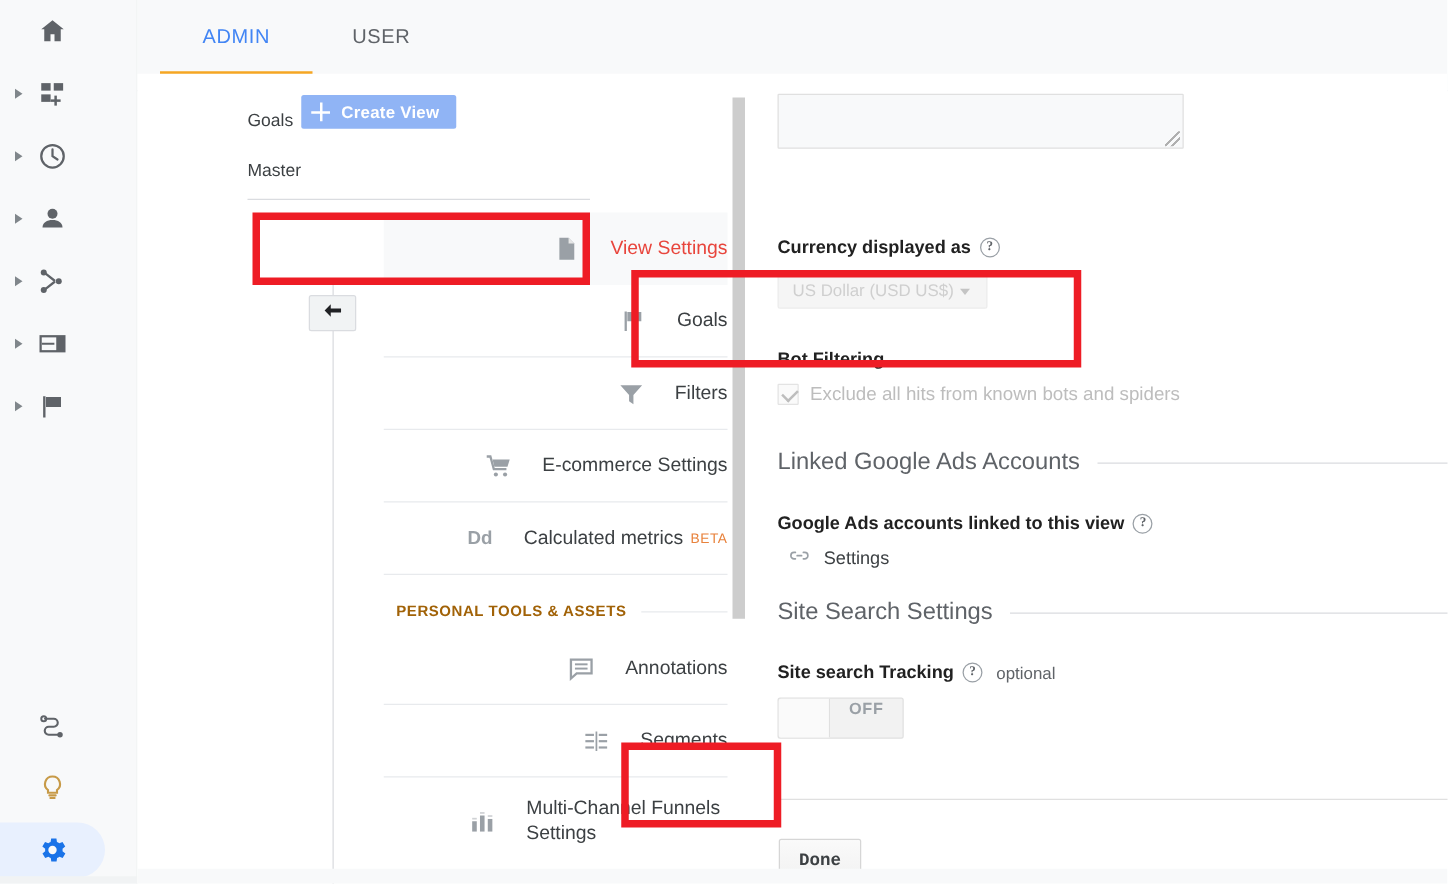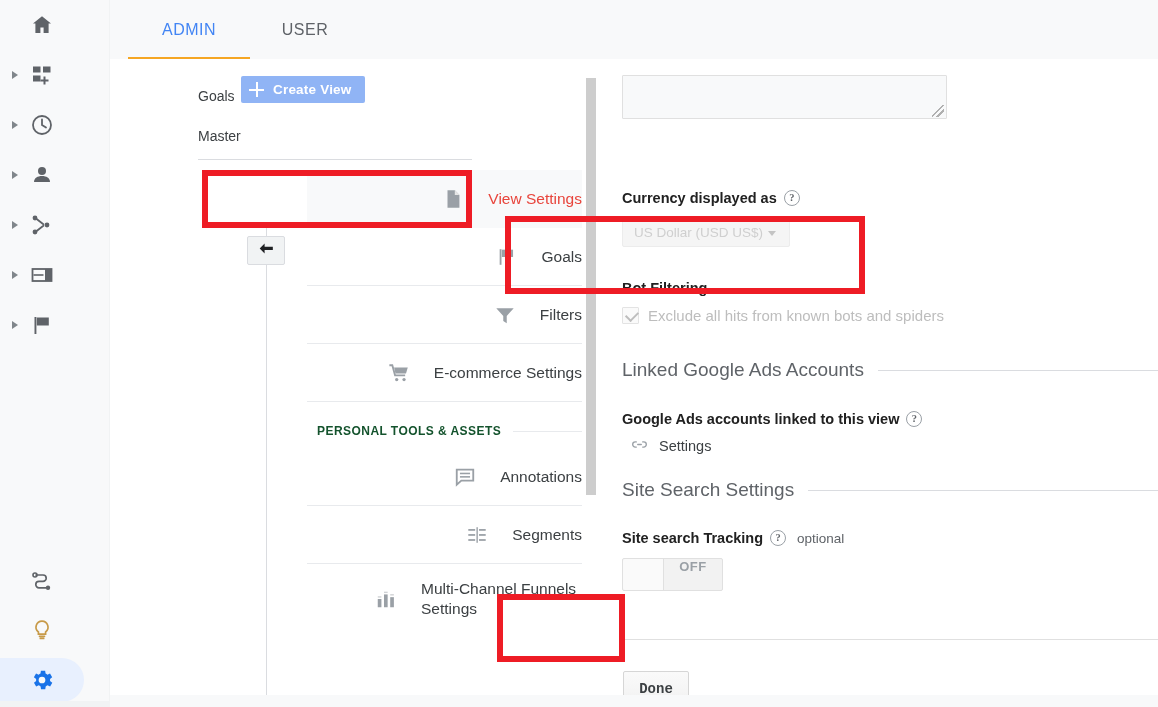--- a/index.html
+++ b/index.html
@@ -139,21 +139,21 @@
   .menu-row.active { background: #f8f9fa; border-bottom: none; }
   .beta {
     font-size: 11px; color: #e8823c; letter-spacing: .4px;
     padding-left: 6px; vertical-align: 1px;
   }
   .section-head {
     display:flex; align-items:center; gap: 12px;
     padding: 22px 0 10px 10px;
   }
   .section-head .sh-text {
-    font-size: 12px; font-weight: bold; color: #14532d; letter-spacing: .45px;
+    font-size: 12px; font-weight: bold; color: #a16207; letter-spacing: .45px;
   }
   .section-head .sh-rule { flex: 1; height: 1px; background: #e8eaed; }
 
   
   .menu-scroll-track {
     position: absolute; left: 476px; top: 19px; width: 10px; height: 629px;
     background: #ffffff;
   }
   .menu-scroll-thumb {
     position: absolute; left: 476px; top: 19px; width: 10px; height: 417px;
@@ -442,20 +442,26 @@
             <svg width="22" height="22" viewBox="0 0 24 24">
               <path d="M1.5 3.5h3.2l3 11h11" fill="none" stroke="#9aa0a6" stroke-width="2"></path>
               <path d="M6.6 6h15l-2 6.5H8.2z" fill="#9aa0a6"></path>
               <circle cx="9.5" cy="19.2" r="1.8" fill="#9aa0a6"></circle>
               <circle cx="17.5" cy="19.2" r="1.8" fill="#9aa0a6"></circle>
             </svg>
           </span>
           <span class="m-label">E-commerce Settings</span>
         </div>
 
+        <div class="menu-row">
+          <span class="m-ico" style="font-size:15px;font-weight:bold;color:#9aa0a6;">Dd</span>
+          <span class="m-label">
+            <span>Calculated metrics</span><span class="beta">BETA</span>
+          </span>
+        </div>
 
         <div class="section-head">
           <span class="sh-text">PERSONAL TOOLS &amp; ASSETS</span>
           <span class="sh-rule"></span>
         </div>
 
         <div class="menu-row">
           <span class="m-ico">
             <svg width="22" height="22" viewBox="0 0 24 24">
               <path d="M3 4h18v12H8l-5 4.5z" fill="none" stroke="#9aa0a6" stroke-width="2"></path>

